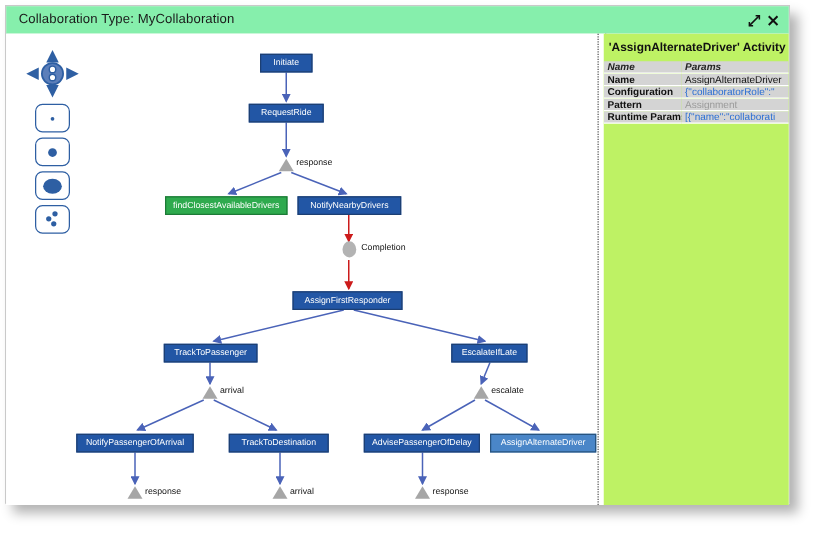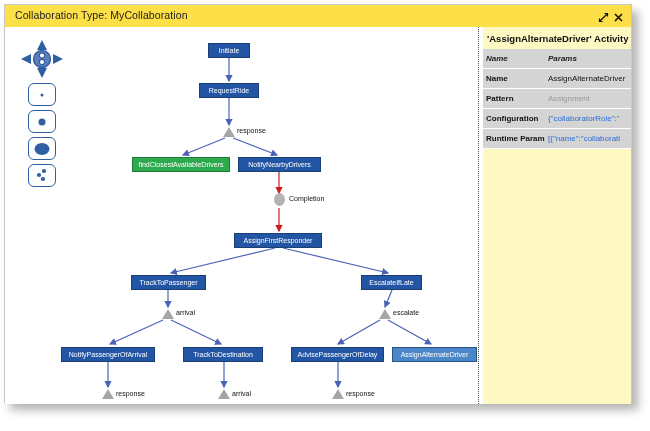--- a/index.html
+++ b/index.html
@@ -26,21 +26,21 @@
     box-shadow: 6px 7px 9px rgba(0,0,0,0.30);
     box-sizing: border-box;
   }
 
   
   #title-bar {
     position: absolute;
     left: 0; top: 0;
     width: 100%;
     height: 22px;
-    background: #fde047;
+    background: #86efac;
     box-sizing: border-box;
   }
   #window-title {
     position: absolute;
     left: 10px;
     top: 4px;
     font-size: 10.5px;
     color: #1a1a1a;
     white-space: nowrap;
     letter-spacing: 0.1px;
@@ -85,21 +85,21 @@
     border-right: 1px dotted #555;
     cursor: col-resize;
   }
 
   #props-pane {
     position: absolute;
     left: 478px;
     top: 0;
     right: 0;
     height: 100%;
-    background: #fef9c3;
+    background: #bef264;
     overflow: hidden;
   }
 
   
   #diagram-toolbar {
     position: absolute;
     left: 14px;
     top: 12px;
     width: 46px;
   }
@@ -189,21 +189,21 @@
   }
   #props-table {
     margin-top: 5px;
     width: 100%;
     border-collapse: collapse;
     table-layout: fixed;
   }
   #props-table col.c-name  { width: 62px; }
   #props-table th, #props-table td {
     font-size: 8px;
-    padding: 5px 3px;
+    padding: 0 3px;
     text-align: left;
     white-space: nowrap;
     overflow: hidden;
     border-bottom: 1px solid #ffffff;
   }
   #props-table thead th {
     background: #d4d4d4;
     font-style: italic;
     font-weight: bold;
     color: #222;
@@ -361,26 +361,26 @@
             <th>Name</th>
             <th>Params</th>
           </tr>
         </thead>
         <tbody>
           <tr>
             <th>Name</th>
             <td>AssignAlternateDriver</td>
           </tr>
           <tr>
+            <th>Configuration</th>
+            <td class="val-json">{"collaboratorRole":"</td>
+          </tr>
+          <tr>
             <th>Pattern</th>
             <td class="val-muted">Assignment</td>
-          </tr>
-          <tr>
-            <th>Configuration</th>
-            <td class="val-json">{"collaboratorRole":"</td>
           </tr>
           <tr>
             <th>Runtime Params</th>
             <td class="val-json">[{"name":"collaborati</td>
           </tr>
         </tbody>
       </table>
     </div>
 
   </div>

